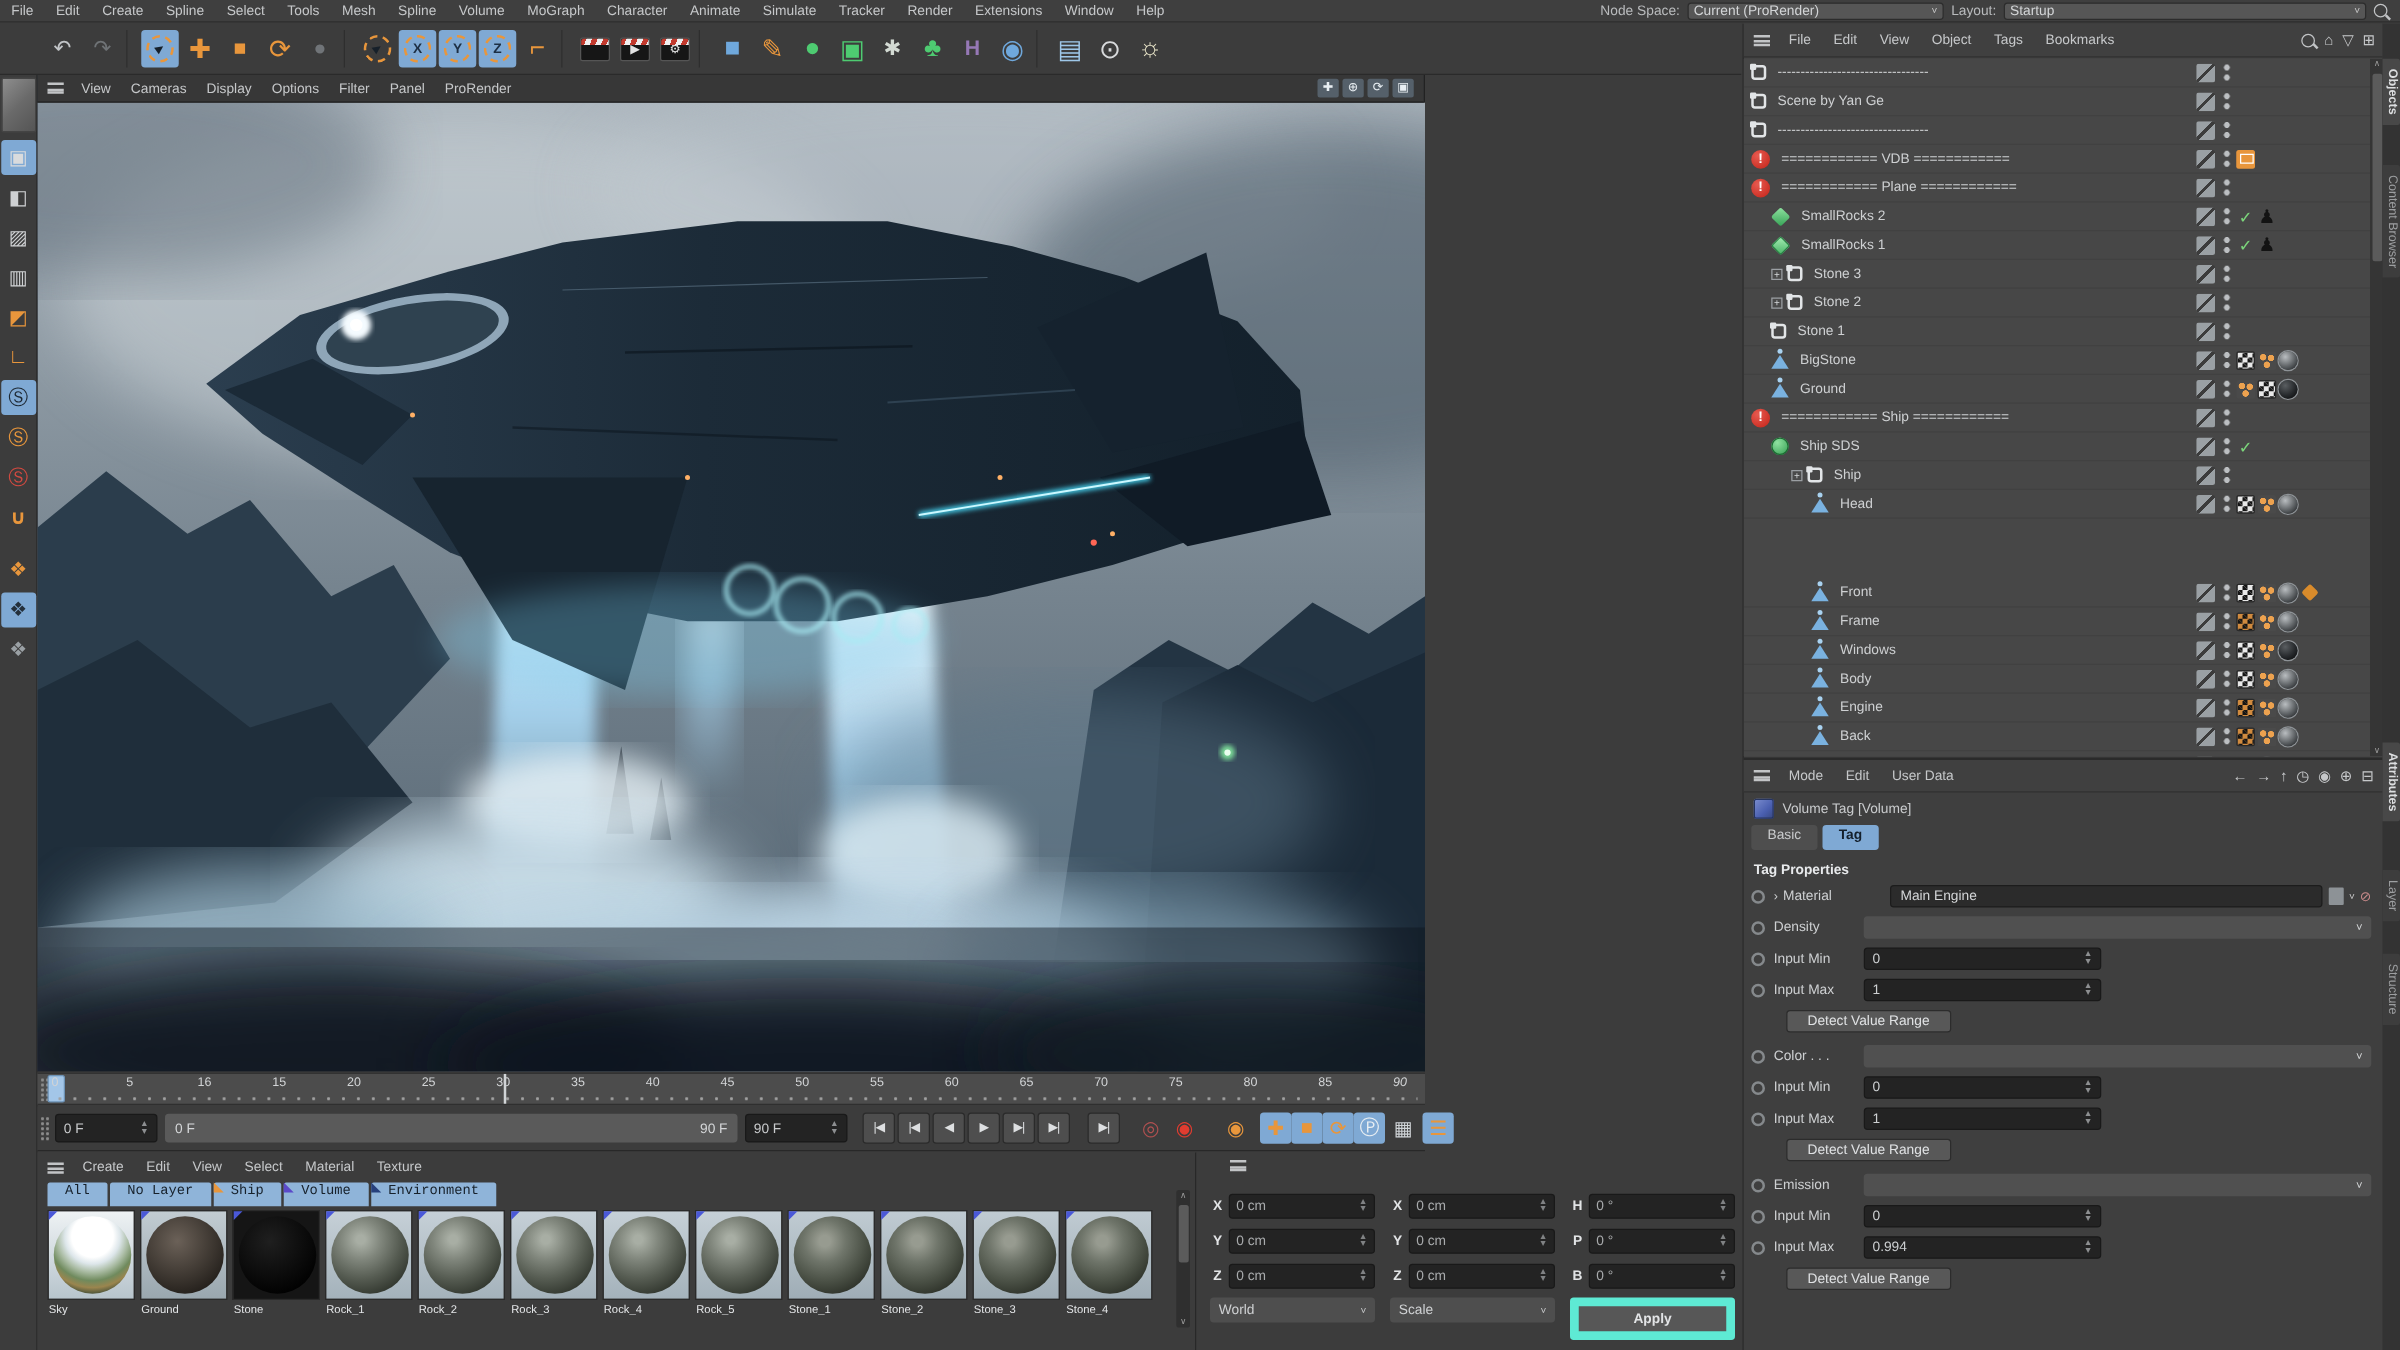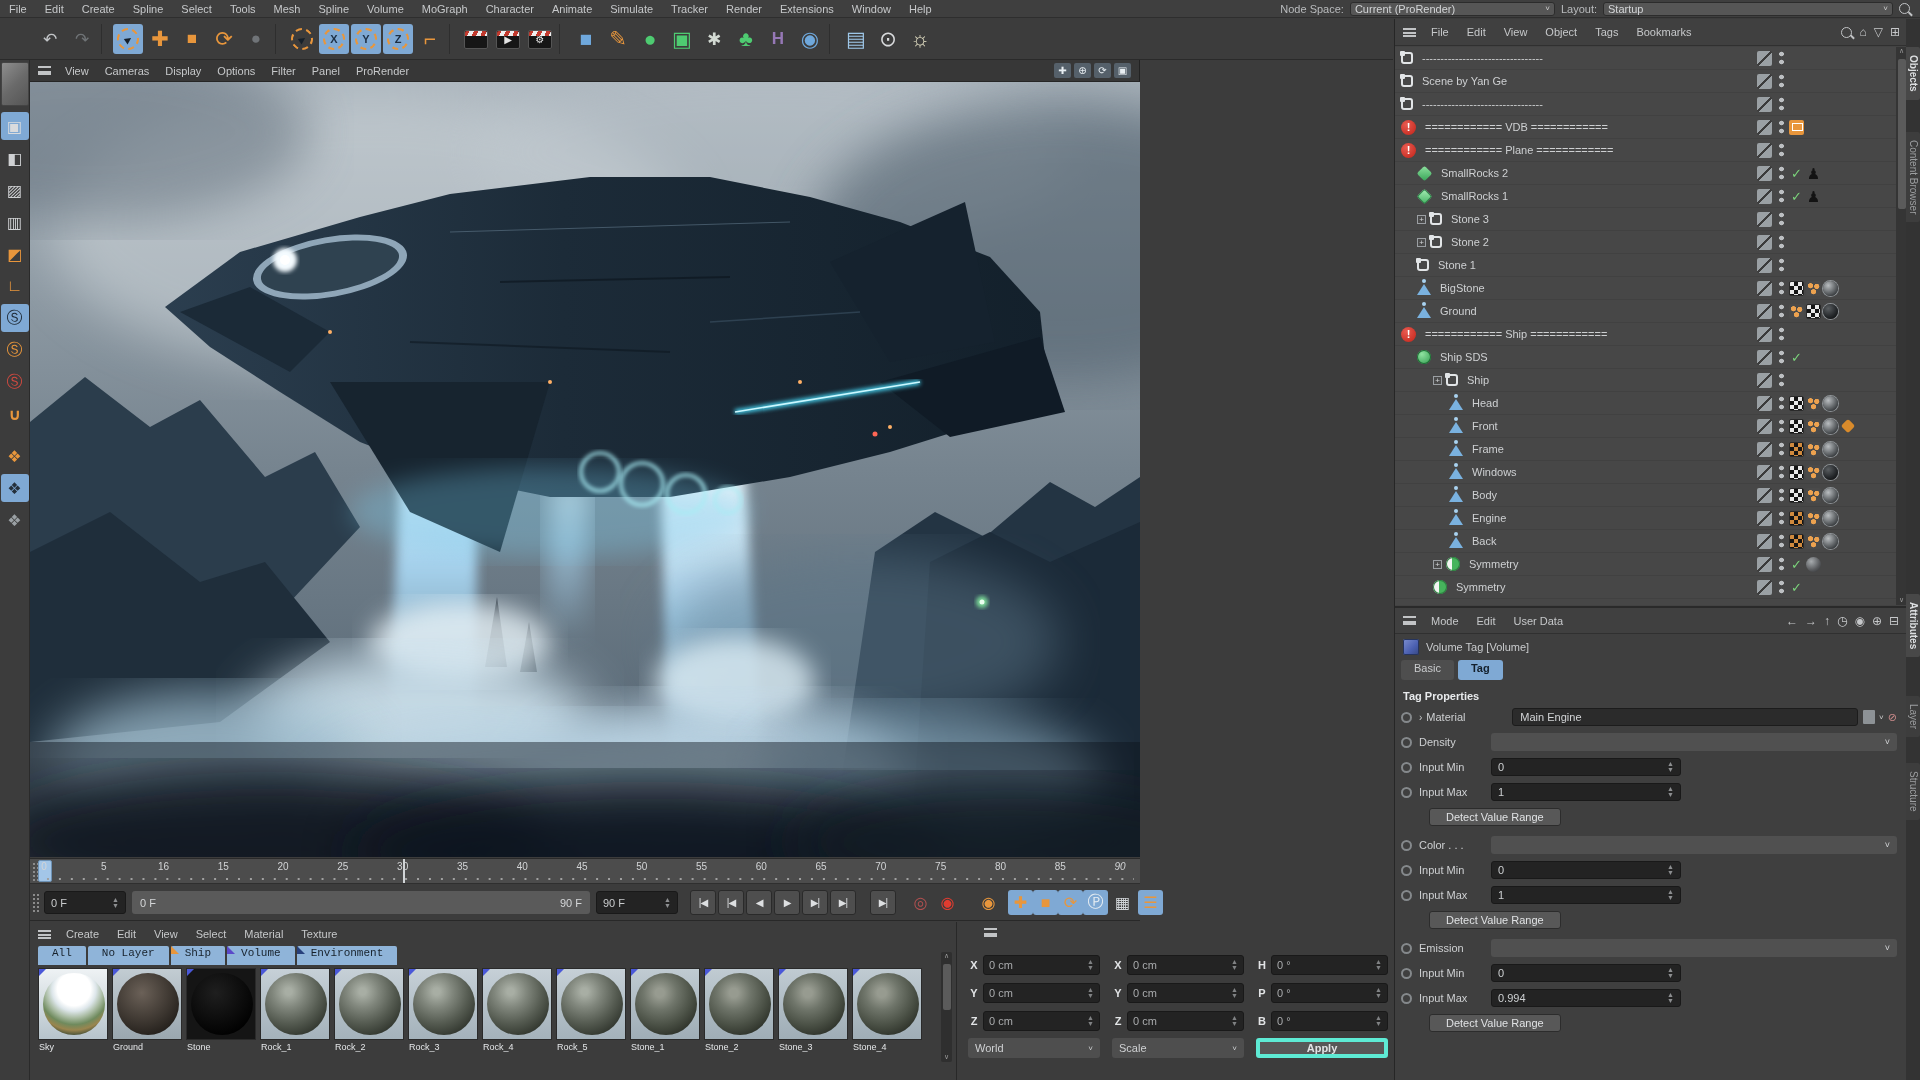--- a/index.html
+++ b/index.html
@@ -80,21 +80,21 @@
   #matscroll .thumbv{position:absolute;left:1.5px;top:12px;width:8px;height:46px;background:#5b5b5b;border-radius:2px;}
   
   #coords{position:absolute;left:958px;top:922px;width:435px;height:158px;background:#3c3c3c;font-size:11px;}
   .cg-row{display:flex;align-items:center;height:22px;margin-bottom:6px;}
   .cg-letter{width:12px;font-weight:bold;color:#e2e4e6;text-align:center;margin-right:3px;}
   .cg-in{flex:1;height:20px;background:#232323;border:1px solid #191919;border-radius:3px;color:#a9abad;display:flex;align-items:center;padding:0 5px;}
   .cg-in .spin{margin-left:auto;color:#808284;font-size:7px;line-height:6px;text-align:center;}
   .cg-col{position:absolute;top:32px;width:132px;}
   .cg-dd{height:20px;background:#4e4e4e;border-radius:3px;display:flex;align-items:center;padding:0 7px;color:#cfd1d3;margin-top:4px;}
   .cg-dd .car{margin-left:auto;font-size:8px;}
-  .cg-btn{height:20px;background:#575757;border:4px solid #5eead4;border-radius:3px;display:flex;align-items:center;justify-content:center;color:#e2e4e6;font-weight:bold;margin-top:4px;}
+  .cg-btn{height:34px;background:#575757;border:7px solid #5eead4;border-radius:3px;display:flex;align-items:center;justify-content:center;color:#e2e4e6;font-weight:bold;margin-top:4px;}
   
   #rightpanel{position:absolute;left:1394px;top:19px;width:512px;bottom:0;background:#434343;border-left:1px solid #262626;}
   #omheader{display:flex;align-items:center;height:27px;font-size:11px;background:#404040;border-bottom:1px solid #303030;}
   #omheader .right{margin-left:auto;display:flex;gap:7px;align-items:center;padding-right:6px;color:#c6c8ca;font-size:12px;}
   #omtree{position:absolute;left:0;top:28px;width:512px;height:558px;background:#474747;overflow:hidden;}
   .orow{display:flex;align-items:center;height:23px;border-bottom:1px solid #414141;font-size:11px;position:relative;}
   .orow .lbl{color:#ced0d2;white-space:nowrap;margin-left:4px;}
   .orow .sp{flex:1;}
   .lbx{width:15px;height:15px;background:#9aa0a4;border-radius:2px;background-image:linear-gradient(135deg,transparent 44%,#3c3c3c 44% 56%,transparent 56%);margin-right:6px;flex:none;}
   .vdots{width:7px;height:16px;margin-right:4px;background-image:radial-gradient(circle,#bcbfc2 2.2px,transparent 2.6px);background-size:7px 8px;flex:none;}
@@ -741,21 +741,21 @@
           <span class="lbl">Head</span>
           <span class="sp"></span>
           <span class="lbx"></span>
           <span class="vdots"></span>
           <span class="tagzone">
             <span class="tg tg-checker"></span>
             <span class="tg tg-phong"></span>
             <span class="tg tg-mat"></span>
           </span>
         </div>
-        <div class="orow" style="padding-left: 54px;">
+        <div class="orow" style="padding-left: 54px; margin-top: 48px;">
           <span class="ti ti-poly"></span>
           <span class="lbl">Front</span>
           <span class="sp"></span>
           <span class="lbx"></span>
           <span class="vdots"></span>
           <span class="tagzone">
             <span class="tg tg-checker"></span>
             <span class="tg tg-phong"></span>
             <span class="tg tg-mat"></span>
             <span class="tg tg-extra"></span>

